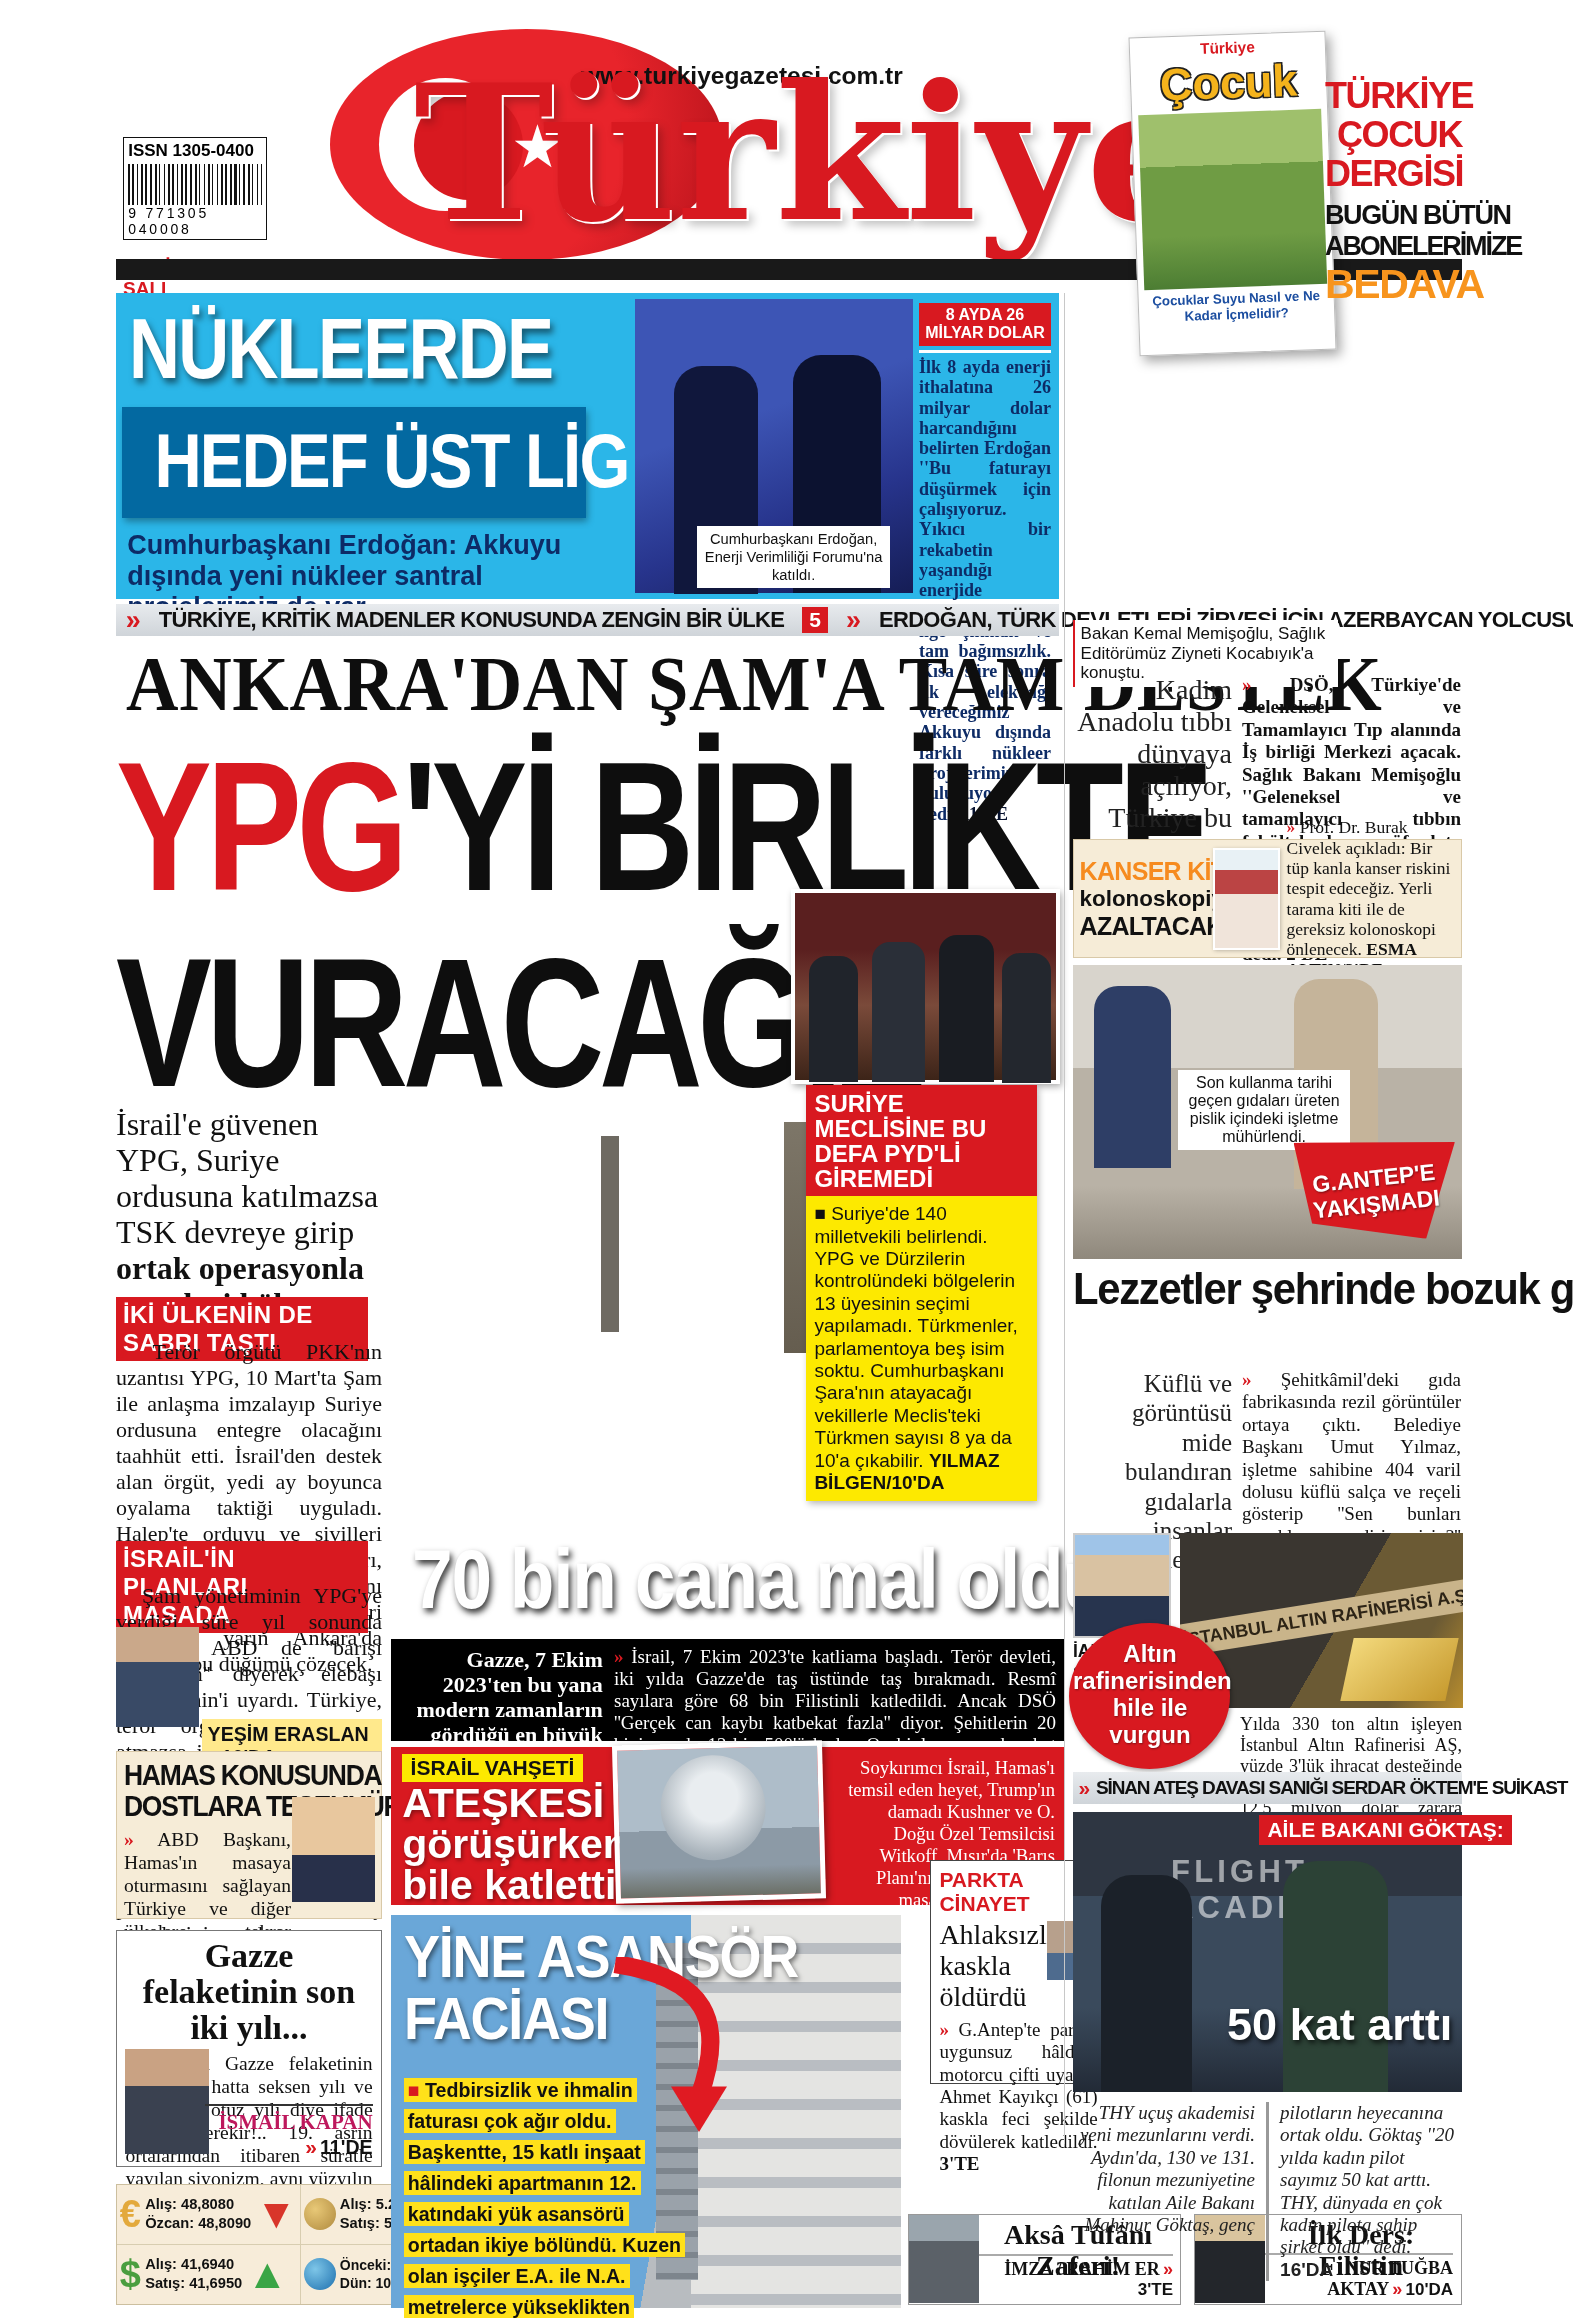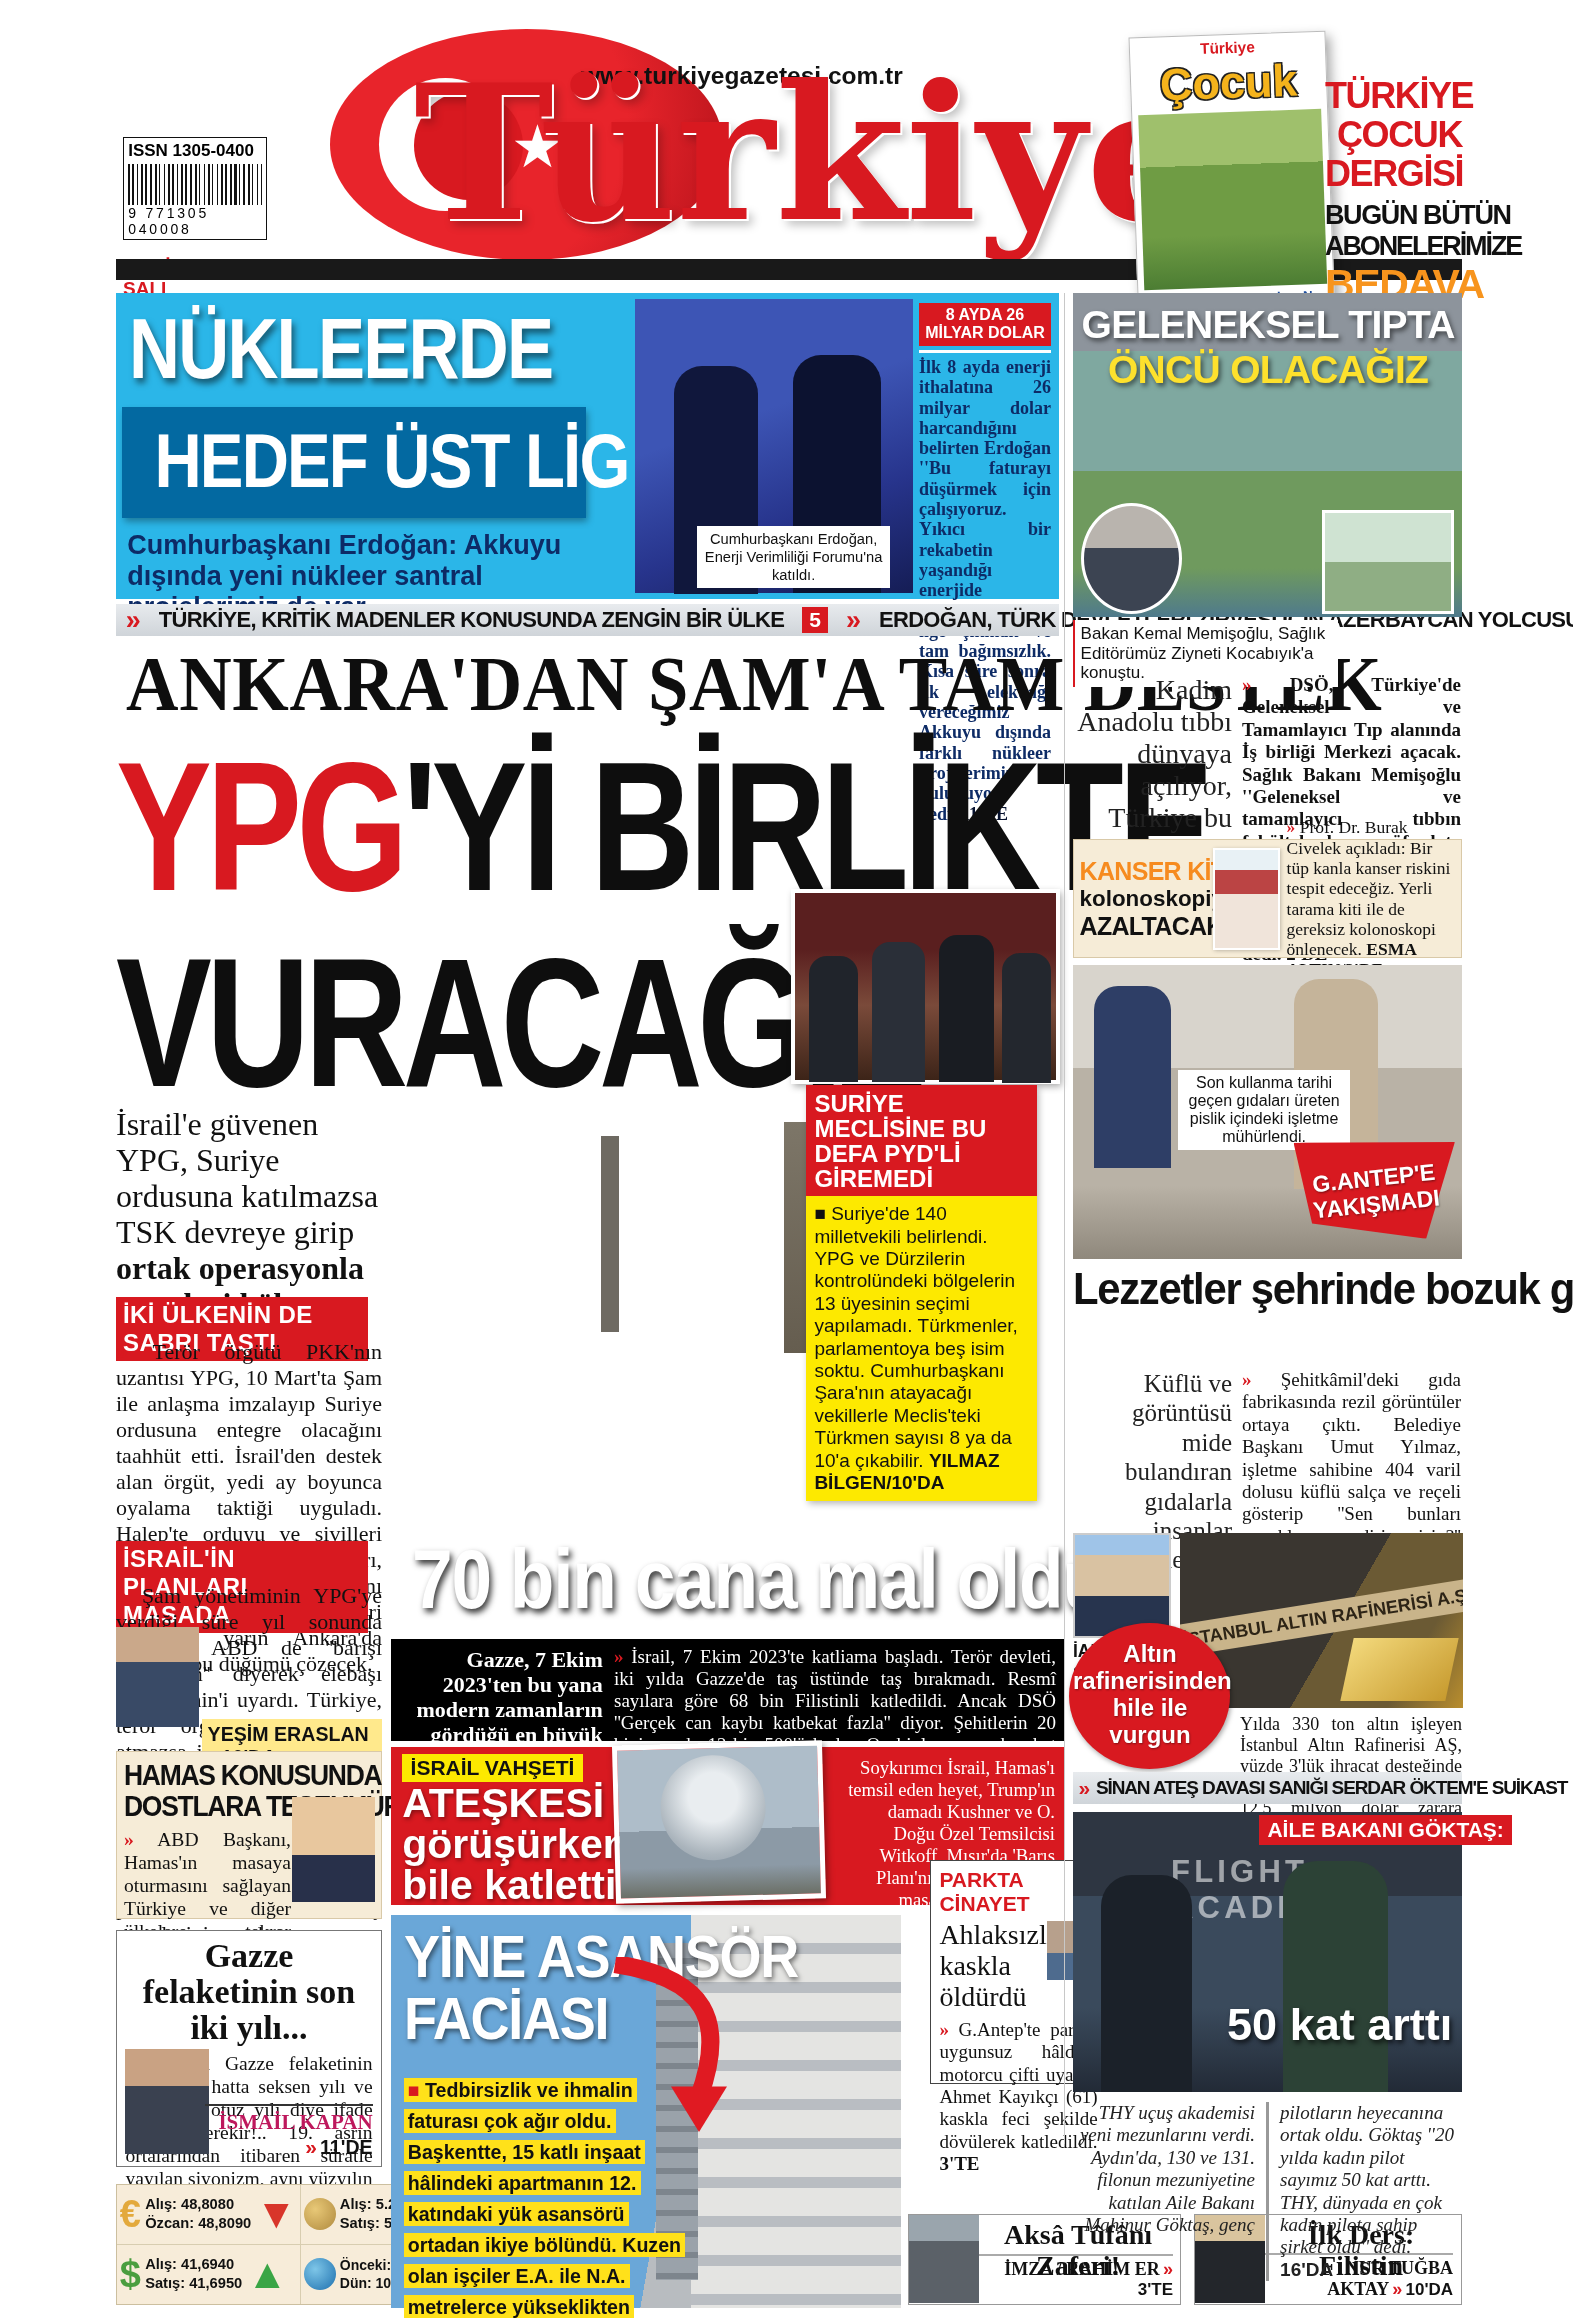--- a/index.html
+++ b/index.html
@@ -286,26 +286,20 @@
     <div class="abs serif b ctr" style="left:70px;top:4.2px;width:192px;font-size:28px;line-height:31px;color:#111;">İlk Ders: Filistin</div>
     <div class="abs rt" style="left:70px;bottom:4.2px;width:188px;border-top:2.1px solid #aaa;padding-top:2.8px;">
       <span class="serif b" style="font-size:18px;color:#111;margin-left:24px;">NUR TUĞBA AKTAY</span>
       <span class="chev" style="font-size:18px;">»</span>
       <span class="b" style="font-size:17px;color:#111;">10'DA</span>
     </div>
   </div>
 
   <div class="abs vline" style="left:1064px;top:293px;height:1851px;"></div>
 
-  <div class="abs" style="left:1073px;top:293px;width:389px;height:324px;background:linear-gradient(180deg,#8d949c 0 18%,#7fa8a0 18% 55%,#6f9a5e 55% 85%,#4f7a8c 100%);">
-    <div class="abs b white ctr nowrap" style="left:5.6px;top:9.8px;width:379px;font-size:39px;letter-spacing:-0.7px;text-shadow:2.1px 2.8px 5.6px rgba(0,0,0,.55);">GELENEKSEL TIPTA</div>
-    <div class="abs b ctr nowrap" style="left:5.6px;top:55px;width:379px;font-size:39px;color:#fde12d;letter-spacing:-0.7px;text-shadow:2.1px 2.8px 5.6px rgba(0,0,0,.55);">ÖNCÜ OLACAĞIZ</div>
-    <div class="abs" style="left:8.4px;top:210px;width:95px;height:105px;border-radius:50%;border:3.5px solid #fff;background:linear-gradient(180deg,#b9b4ae 0 40%,#3c4least452 40% 100%);background:linear-gradient(180deg,#b9b4ae 0 40%,#3c4452 40% 100%);"></div>
-    <div class="abs" style="right:8.4px;top:217px;width:126px;height:98px;border:3.5px solid #fff;background:linear-gradient(180deg,#cfe3d2 0 50%,#8fae84 50% 100%);"></div>
-  </div>
   <div class="abs photo-cap" style="left:1073px;top:620px;width:252px;font-size:17px;line-height:19.6px;border-left:2.8px solid #d81920;">Bakan Kemal Memişoğlu, Sağlık Editörümüz Ziyneti Kocabıyık'a konuştu.</div>
 
   <div class="abs serif rt" style="left:1076px;top:674px;width:156px;font-size:28px;line-height:32px;color:#222;">Kadim Anadolu tıbbı dünyaya açılıyor, Türkiye bu alanda referans ülke olacak</div>
   <div class="abs serif b just" style="left:1242px;top:674px;width:219px;font-size:19px;line-height:22.4px;color:#111;">
     <span class="chev">»</span>
     <span>DSÖ, Türkiye'de Geleneksel ve Tamamlayıcı Tıp alanında İş birliği Merkezi açacak. Sağlık Bakanı Memişoğlu ''Geleneksel ve tamamlayıcı tıbbın fakültelerde müfredata alınması için çalışmalar başladı. Aile hekimlerimiz de geleneksel tıp uygulamaları yapıyor'' dedi.</span>
     <span>2'DE</span>
   </div>
 
   <div class="abs" style="left:1073px;top:839px;width:389px;height:119px;background:#f6ecd7;border:1.4px solid #d9c9a8;box-sizing:border-box;display:flex;align-items:center;gap:7px;padding:5.6px;">

